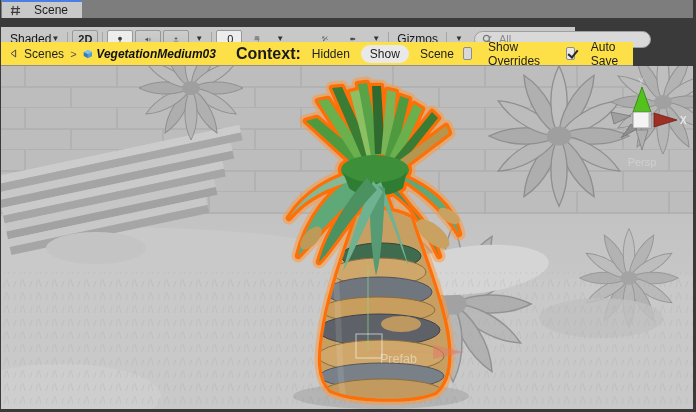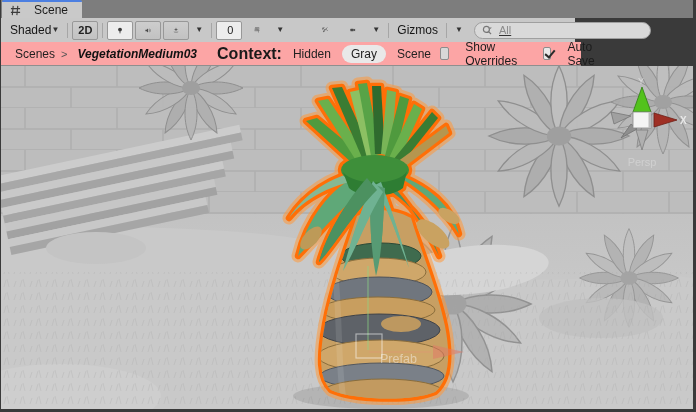--- a/index.html
+++ b/index.html
@@ -3,36 +3,36 @@
 <meta charset="utf-8">
 <style>
   html,body{margin:0;padding:0;background:#4a4a4a;font-family:"Liberation Sans",sans-serif;-webkit-font-smoothing:antialiased;}
   .window{position:relative;width:696px;height:412px;background:#3a3a3a;overflow:hidden;}
   
   .tabstrip{position:absolute;left:1px;top:0;width:692px;height:18px;background:#7d7d7d;display:flex;align-items:flex-end;}
   .tab{height:18px;background:#c9c9c9;border-top:2px solid #4c7fe1;border-radius:2px 2px 0 0;display:flex;align-items:center;gap:13px;padding:0 14px 0 8px;box-sizing:border-box;margin-left:1px;}
   .tab .hash{width:11px;height:11px;}
   .tab span{font-size:12px;color:#1c1c1c;}
   
-  .toolbar{position:absolute;left:1px;top:18px;width:574px;height:24px;background:#c8c8c8;display:flex;align-items:center;padding:0 4px;box-sizing:border-box;}
+  .toolbar{position:absolute;left:1px;top:27px;width:574px;height:24px;background:#c8c8c8;display:flex;align-items:center;padding:0 4px;box-sizing:border-box;}
   .dropdown{height:18px;display:flex;align-items:center;justify-content:space-between;padding:0 5px;font-size:12px;color:#161616;}
   .shading{width:112px;}
   .arrow{font-size:8px;color:#333;line-height:1;}
   .sep{width:1px;height:15px;background:#a6a6a6;margin:0 3px;flex:0 0 auto;}
   .tbtn{height:19px;min-width:26px;border:1px solid #989898;background:linear-gradient(#cdcdcd,#c2c2c2);border-radius:2px;display:flex;align-items:center;justify-content:center;gap:2px;padding:0 9px;box-sizing:border-box;margin:0 1px;font-size:11px;color:#222;}
   .tbtn.active{background:#ededed;}
   .tbtn.flat{border-color:transparent;background:transparent;}
   .tbtn.narrow{min-width:16px;padding:0 2px;}
   .tbtn svg{display:block;}
   .count{font-size:11px;color:#1a1a1a;}
   .searchbox{flex:1;height:17px;margin-left:6px;border:1px solid #9f9f9f;border-radius:9px;background:#d9d9d9;display:flex;align-items:center;padding:0 7px;gap:3px;box-sizing:border-box;}
   .searchbox input{flex:1;border:none;background:transparent;outline:none;font-size:11px;color:#333;font-family:"Liberation Sans",sans-serif;text-decoration:underline;}
   .searchbox input::placeholder{color:#8b8b8b;}
   
-  .crumbbar{position:absolute;left:1px;top:42px;width:580px;height:24px;background:#fca5a5;border-bottom:1px solid #8f8f8f;display:flex;align-items:center;padding:0 8px;box-sizing:border-box;}
+  .crumbbar{position:absolute;left:1px;top:42px;width:632px;height:24px;background:#fde047;border-bottom:1px solid #8f8f8f;display:flex;align-items:center;padding:0 8px;box-sizing:border-box;}
   .crumbbar .txt{font-size:12px;color:#1f1f1f;}
   .crumb-sep{font-size:11px;color:#555;margin:0 6px;}
   .crumb-name{font-size:12px;font-weight:bold;color:#111;margin-left:4px;font-style:italic;}
   .ctx-label{font-size:16px;font-weight:bold;color:#1a1a1a;margin-left:20px;}
   .ctx-opt{font-size:12px;color:#222;padding:2px 9px;border-radius:9px;margin-left:2px;}
   .ctx-opt.selected{background:#e9e9e9;}
   .checkwrap{display:flex;align-items:center;gap:16px;margin-left:22px;}
   .checkbox{width:13px;height:13px;border:1px solid #8d8d8d;background:#d8d8d8;border-radius:2px;position:relative;box-sizing:border-box;}
   .checkbox.checked{background:#e9e9e9;}
   .checkbox.checked::after{content:"";position:absolute;left:3px;top:0px;width:4px;height:8px;border:solid #2b2b2b;border-width:0 2px 2px 0;transform:rotate(40deg);}
@@ -162,21 +162,21 @@
     <span class="crumb-sep">&gt;</span>
     <svg width="14" height="14" viewBox="0 0 14 14">
       <polygon points="7,1 13,4 7,7 1,4" fill="#7ec2f0"></polygon>
       <polygon points="1,4 7,7 7,13 1,10" fill="#2f7cc4"></polygon>
       <polygon points="13,4 7,7 7,13 13,10" fill="#4a9ede"></polygon>
     </svg>
     <span class="crumb-name">VegetationMedium03</span>
 
     <span class="ctx-label">Context:</span>
     <span class="ctx-opt">Hidden</span>
-    <span class="ctx-opt selected">Gray</span>
+    <span class="ctx-opt selected">Show</span>
     <span class="ctx-opt">Scene</span>
 
     <div class="checkwrap pushright">
       <div class="checkbox"></div>
       <span class="checklabel">Show Overrides</span>
     </div>
     <div class="checkwrap">
       <div class="checkbox checked"></div>
       <span class="checklabel">Auto Save</span>
     </div>

